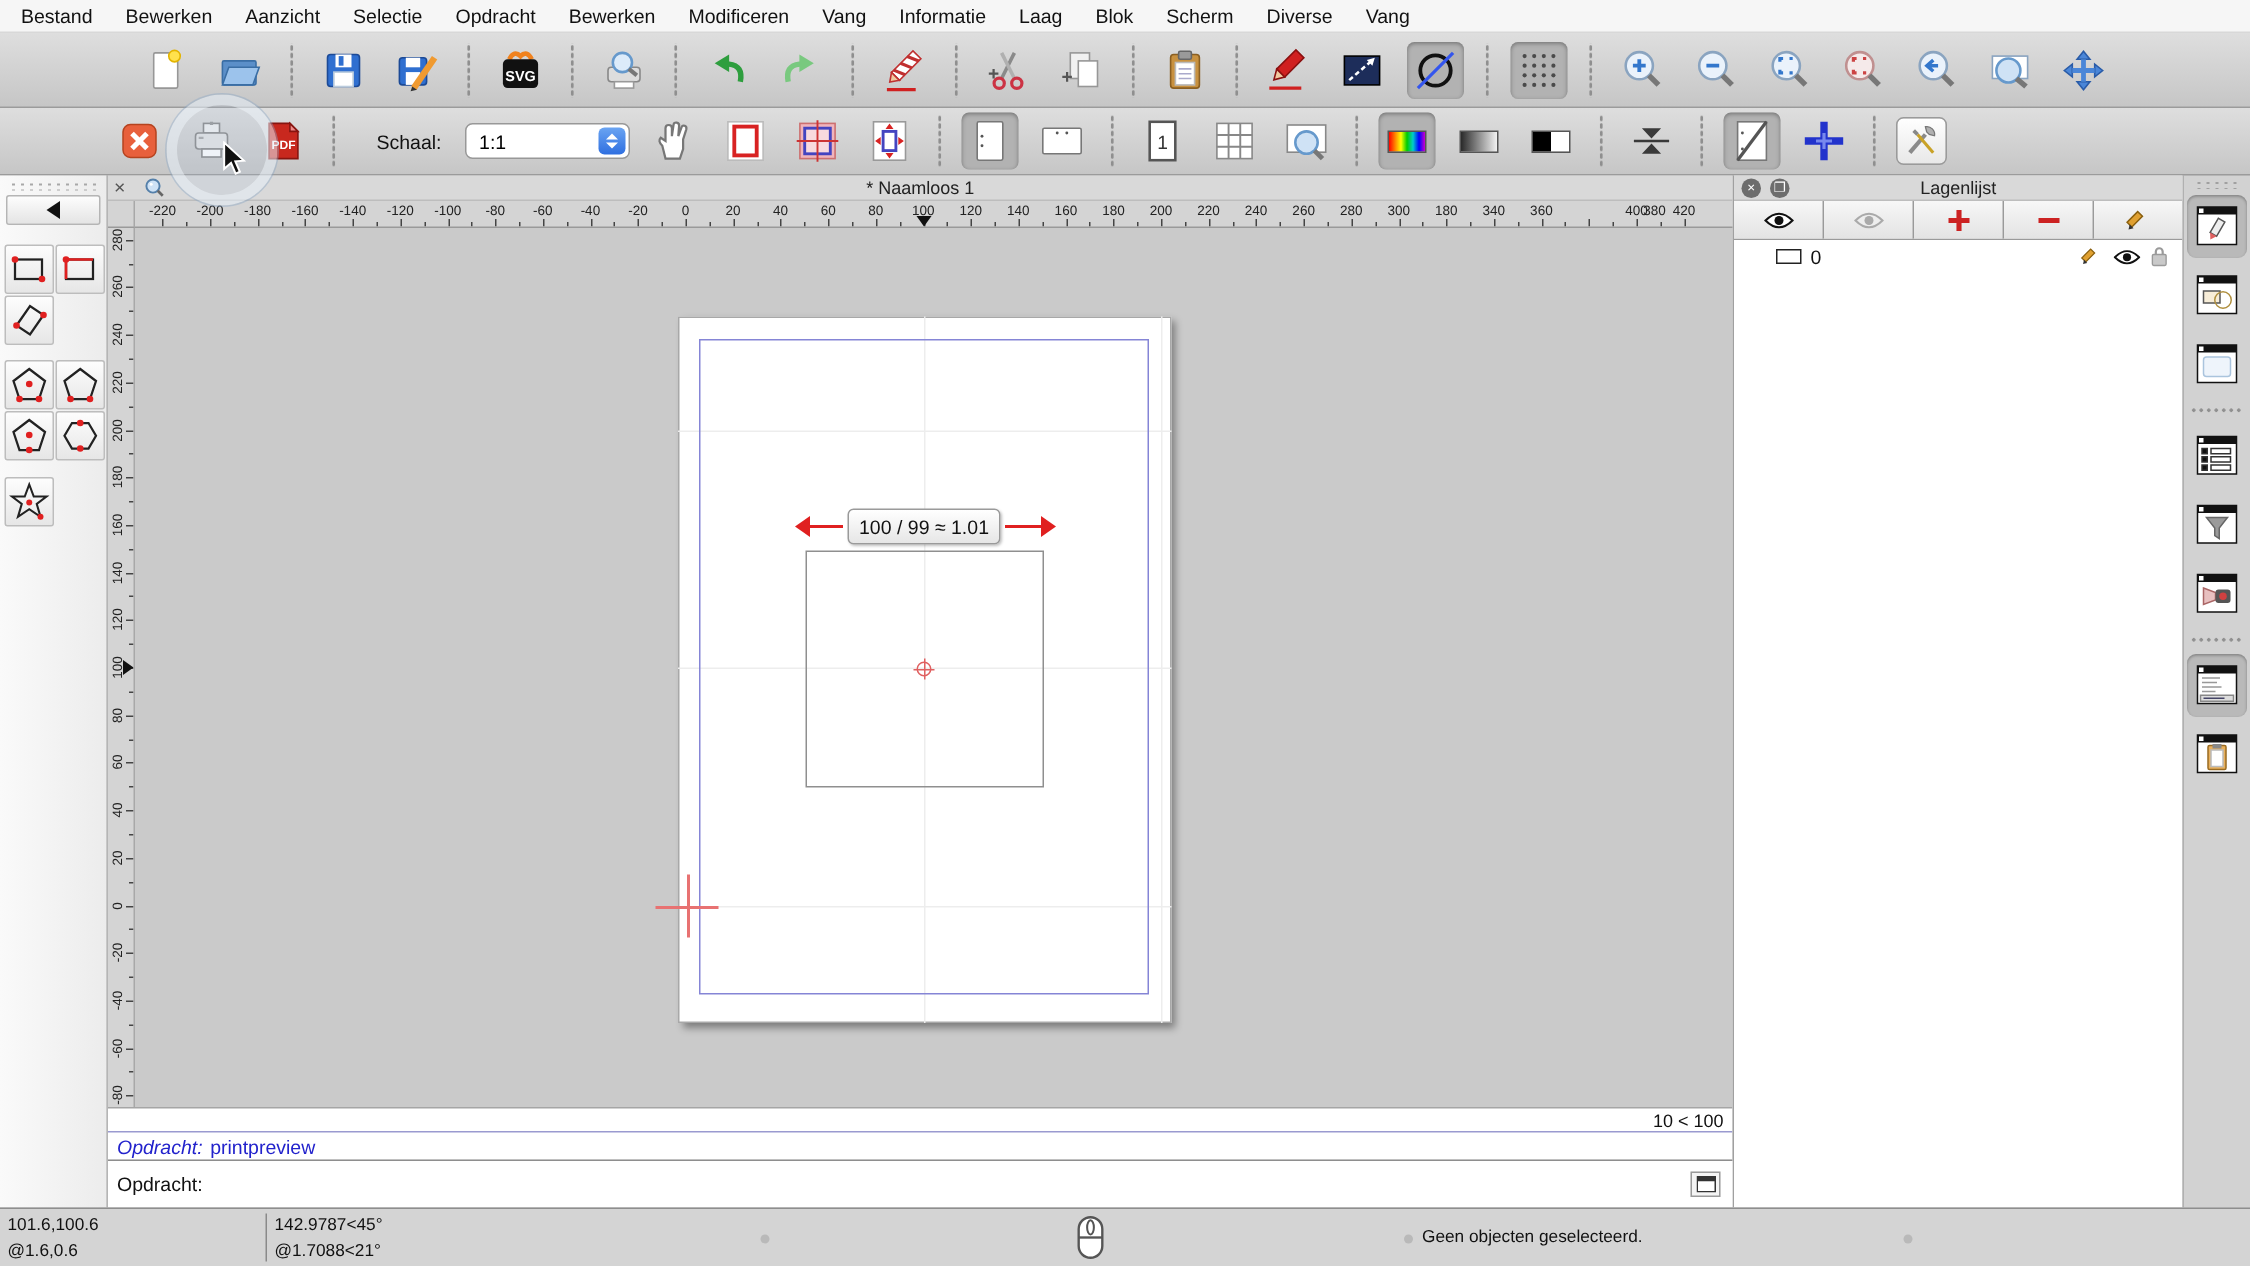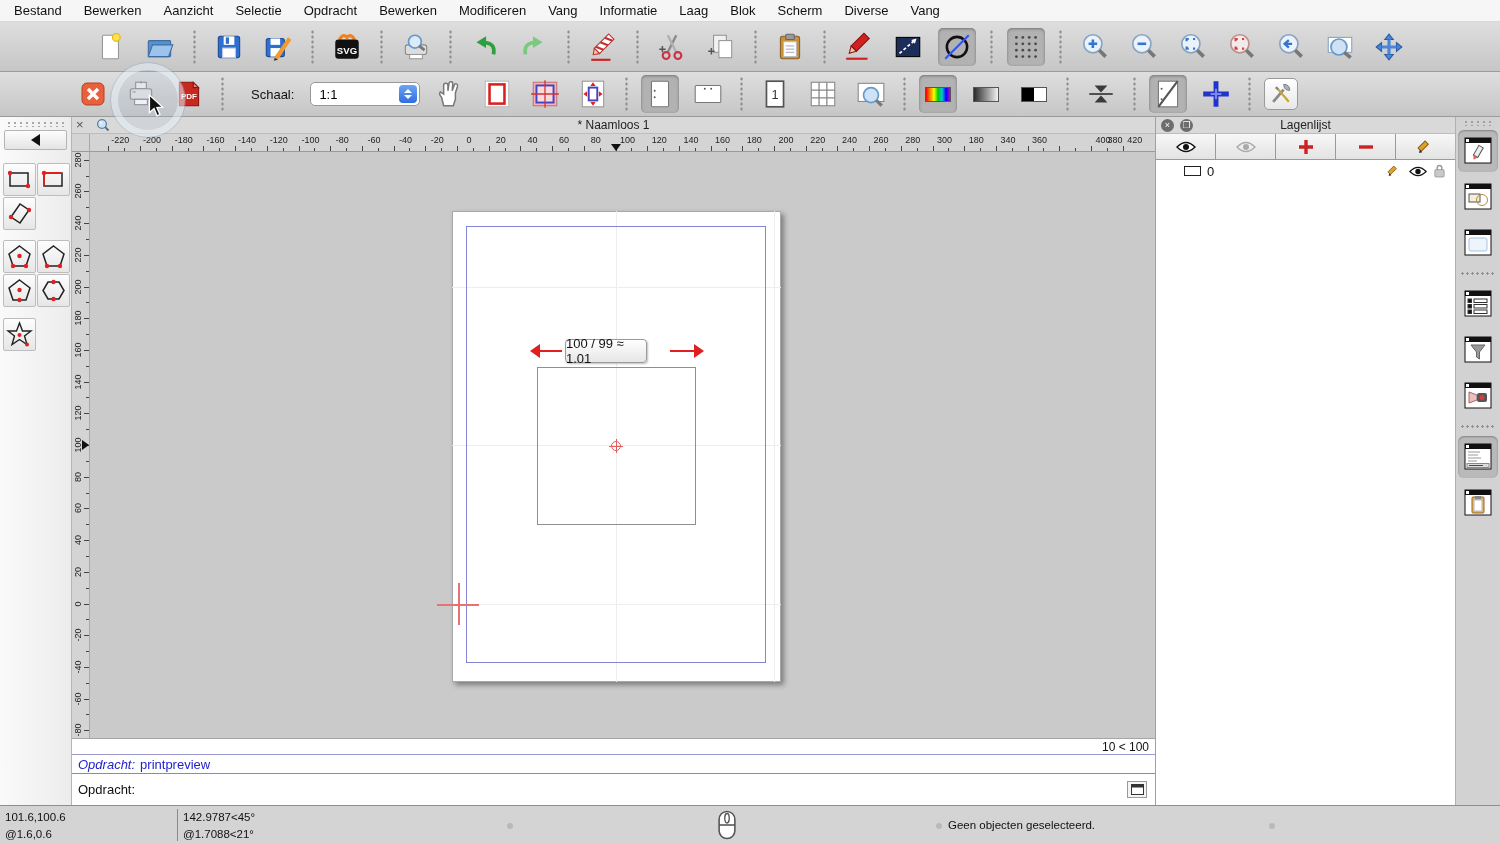--- a/index.html
+++ b/index.html
@@ -39,36 +39,36 @@
   .tabbar { height:17px; background:#d9d9d9; border-bottom:1px solid #bdbdbd; position:relative; font-size:12px; color:#333; }
   .tab-close { position:absolute; left:4px; top:0px; font-size:13px; color:#555; }
   .tab-mag { position:absolute; left:24px; top:1px; }
   .tab-title { position:absolute; left:0; right:0; top:1px; text-align:center; color:#222; }
 
   .hruler-row { height:18px; display:flex; }
   .ruler-corner { width:18px; background:#d4d4d4; border-right:1px solid #a8a8a8; border-bottom:1px solid #9a9a9a; }
   .hruler { flex:1; position:relative; background:#d4d4d4; border-bottom:1px solid #9a9a9a; overflow:hidden; font-size:9px; color:#222; }
   .htick { position:absolute; bottom:0; width:1px; background:#444; }
   .htick.minor { height:3px; } .htick.major { height:5px; }
-  .hlabel { position:absolute; top:1px; transform:translateX(-50%);margin-left:12px; }
+  .hlabel { position:absolute; top:1px; transform:translateX(-50%); }
   .hmarker { position:absolute; bottom:0; transform:translateX(-50%); width:0; height:0; border-left:5px solid transparent; border-right:5px solid transparent; border-top:7px solid #111; }
 
   .draw-row { height:586px; display:flex; }
   .vruler { width:18px; position:relative; background:#d4d4d4; border-right:1px solid #a8a8a8; overflow:hidden; font-size:9px; color:#222; }
   .vtick { position:absolute; right:0; height:1px; background:#444; }
   .vtick.minor { width:3px; } .vtick.major { width:5px; }
   .vlabel { position:absolute; left:6px; transform:translate(-50%,-50%) rotate(-90deg); transform-origin:center; }
   .vmarker { position:absolute; right:0; transform:translateY(-50%); width:0; height:0; border-top:5px solid transparent; border-bottom:5px solid transparent; border-left:7px solid #111; }
 
   .draw-area { flex:1; position:relative; background:#cacaca; overflow:hidden; }
   .page { position:absolute; left:362px; top:59px; width:329px; height:471px; background:#fff; border:1px solid #a8a8a8; box-shadow:3px 3px 5px rgba(0,0,0,.38); }
   .gridline { position:absolute; background:#ededed; }
   .margin-rect { position:absolute; left:376px; top:74px; width:300px; height:437px; border:1px solid #8585d6; }
   .draw-square { position:absolute; left:447px; top:215px; width:159px; height:158px; border:1px solid #8f8f8f; }
-  .dim-box { position:absolute; left:475px; top:187px; width:82px; height:24px; background:linear-gradient(#ffffff,#e6e6e6); border:1px solid #9a9a9a; border-radius:4px; box-shadow:1px 1px 2px rgba(0,0,0,.25); font-size:13px; color:#111; display:flex; align-items:center; justify-content:center; }
+  .dim-box { position:absolute; left:475px; top:187px; width:102px; height:24px; background:linear-gradient(#ffffff,#e6e6e6); border:1px solid #9a9a9a; border-radius:4px; box-shadow:1px 1px 2px rgba(0,0,0,.25); font-size:13px; color:#111; display:flex; align-items:center; justify-content:center; }
   .dim-arrow { position:absolute; top:198px; height:2px; width:24px; background:#e02020; }
   .dim-arrow.l { left:448px; } .dim-arrow.r { left:580px; }
   .dim-head { position:absolute; top:192px; width:0; height:0; border-top:7px solid transparent; border-bottom:7px solid transparent; }
   .dim-head.l { left:440px; border-right:10px solid #e02020; }
   .dim-head.r { left:604px; border-left:10px solid #e02020; }
   .centermark { position:absolute; left:519px; top:287px; width:14px; height:14px; }
   .centermark .c { position:absolute; left:2px; top:2px; width:10px; height:10px; border:1px solid #e06060; border-radius:50%; }
   .centermark .h { position:absolute; left:0; top:6.5px; width:14px; height:1px; background:#e06060; }
   .centermark .v { position:absolute; left:6.5px; top:0; width:1px; height:14px; background:#e06060; }
   .redcross-v { position:absolute; left:368px; top:431px; width:1.5px; height:42px; background:#e87272; }

